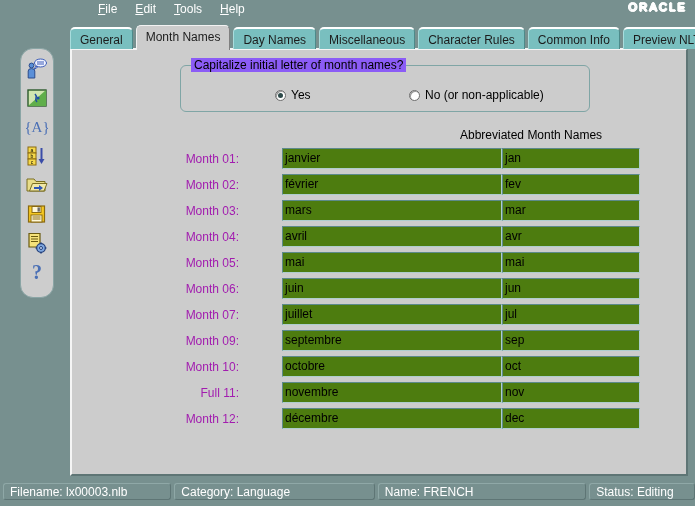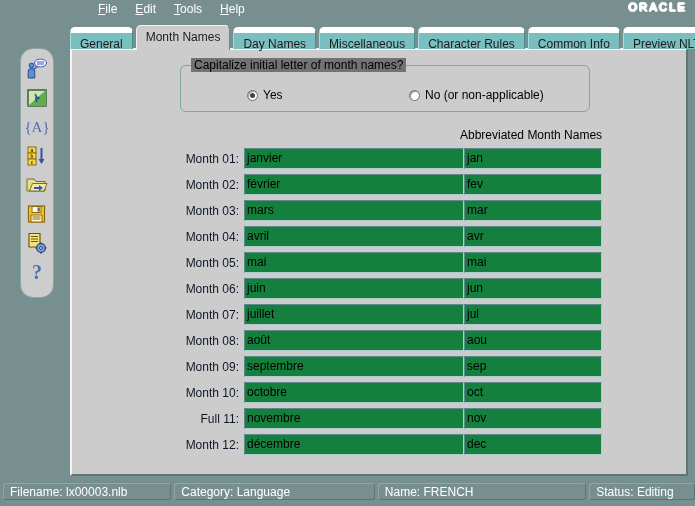--- a/index.html
+++ b/index.html
@@ -68,21 +68,21 @@
   .tab {
     height: 22px;
     line-height: 22px;
     padding: 0 9px;
     margin-right: 3px;
     background: #79bfbf;
     color: #1c1c1c;
     font-size: 12px;
     border-top-left-radius: 5px;
     border-top-right-radius: 5px;
-    border-top: 6px solid #ffffff;
+    border-top: 2px solid #ffffff;
     border-left: 1px solid #a8dcdc;
     border-right: 1px solid #4c8a8a;
     cursor: default;
     white-space: nowrap;
     box-sizing: border-box;
   }
   .tab.active {
     background: #cccccc;
     height: 25px;
     line-height: 23px;
@@ -112,33 +112,33 @@
     position: absolute;
     left: 108px; top: 15px;
     width: 410px; height: 47px;
     border: 1px solid #7fa5a5;
     border-radius: 6px;
     box-sizing: border-box;
   }
   #capitalize-legend {
     position: absolute;
     left: 10px; top: -8px;
-    background: #737373;
+    background: #8b5cf6;
     padding: 0 3px;
     font-size: 12px;
     color: #000;
     white-space: nowrap;
   }
   .radio-row {
     position: absolute;
     top: 22px;
     display: flex;
     align-items: center;
   }
-  #radio-yes-row { left: 66px; justify-content: center; }
+  #radio-yes-row { left: 94px; justify-content: center; }
   #radio-no-row  { left: 228px; }
   .radio {
     width: 11px; height: 11px;
     border-radius: 50%;
     background: #ffffff;
     border: 1px solid #6d6d6d;
     box-shadow: inset 1px 1px 0 #9a9a9a;
     margin-right: 5px;
     position: relative;
     box-sizing: border-box;
@@ -184,41 +184,42 @@
   .month-row {
     position: relative;
     height: 26px;
   }
   .month-label {
     position: absolute;
     left: 99px; top: 4px;
     width: 68px;
     text-align: right;
     font-size: 12px;
-    color: #0f172a;
+    color: #a21caf;
     cursor: default;
     white-space: nowrap;
   }
   .tfield {
     position: absolute;
     top: 0;
     height: 21px;
-    background: #15803d;
+    background: #4d7c0f;
     border-top: 1px solid #5d8a8a;
     border-left: 1px solid #5d8a8a;
     border-right: 1px solid #aecdcd;
     border-bottom: 1px solid #aecdcd;
     box-sizing: border-box;
     font-family: "Liberation Sans", sans-serif;
     font-size: 12px;
     color: #000;
     padding: 0 2px;
     line-height: 19px;
     overflow: hidden;
     white-space: nowrap;
+    margin-left: 38px;
   }
   .tfield.full { left: 172px; width: 220px; }
   .tfield.abbr { left: 392px; width: 138px; }
 
   
   #toolbar {
     position: absolute;
     left: 20px; top: 48px;
     width: 34px; height: 250px;
     background: #cdcdcd;
@@ -340,25 +341,20 @@
       </div>
       <div class="month-row">
         <div class="month-label">Month 06:</div>
         <div class="tfield full">juin</div>
         <div class="tfield abbr">jun</div>
       </div>
       <div class="month-row">
         <div class="month-label">Month 07:</div>
         <div class="tfield full">juillet</div>
         <div class="tfield abbr">jul</div>
-      </div>
-      <div class="month-row">
-        <div class="month-label">Month 08:</div>
-        <div class="tfield full">août</div>
-        <div class="tfield abbr">aou</div>
       </div>
       <div class="month-row">
         <div class="month-label">Month 09:</div>
         <div class="tfield full">septembre</div>
         <div class="tfield abbr">sep</div>
       </div>
       <div class="month-row">
         <div class="month-label">Month 10:</div>
         <div class="tfield full">octobre</div>
         <div class="tfield abbr">oct</div>

